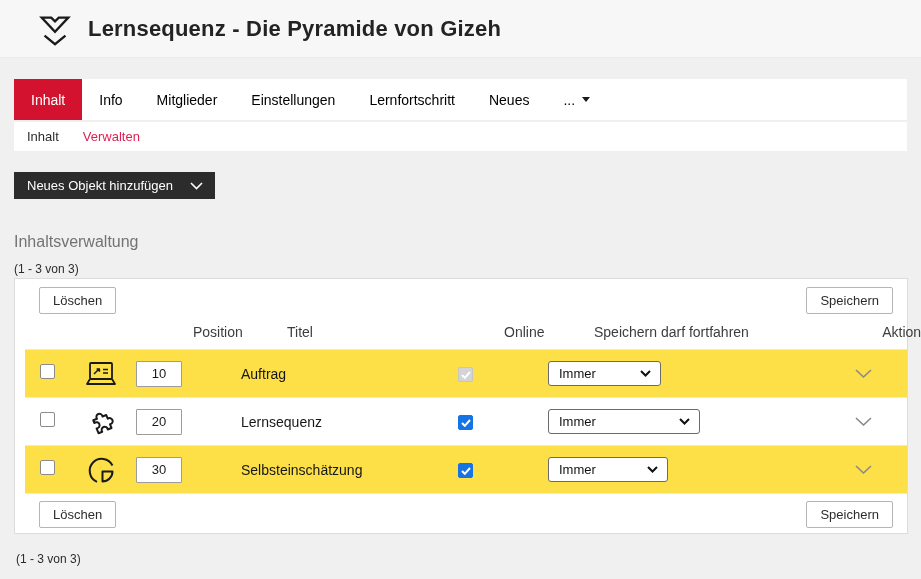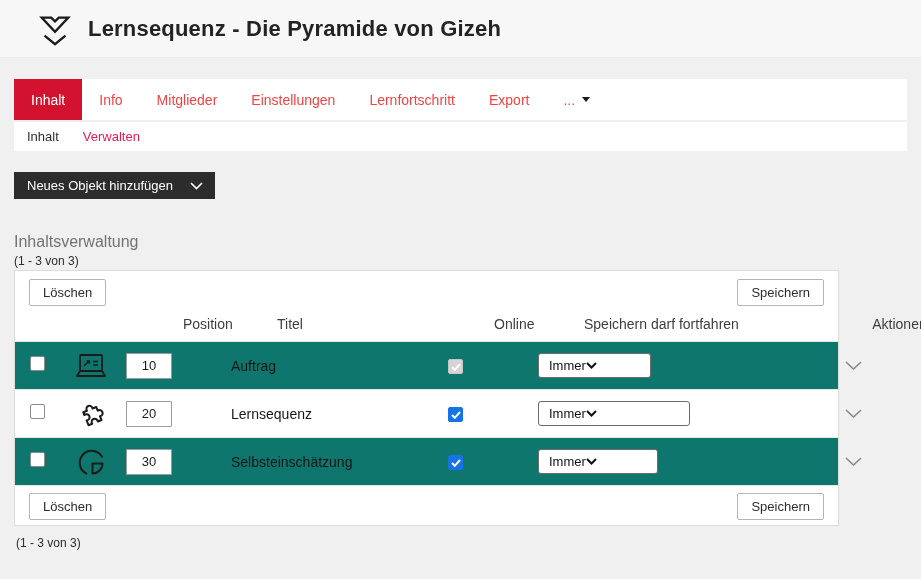--- a/index.html
+++ b/index.html
@@ -35,21 +35,21 @@
     width: 893px;
     height: 41px;
     display: flex;
     align-items: stretch;
   }
   .tab {
     display: flex;
     align-items: center;
     padding: 0 17px;
     font-size: 14px;
-    color: #ef4444;
+    color: #000000;
     cursor: pointer;
     white-space: nowrap;
   }
   .tab.active {
     background: #d2122e;
     color: #ffffff;
   }
   .tab .caret {
     width: 0; height: 0;
     border-left: 4px solid transparent;
@@ -89,28 +89,29 @@
     display: inline-flex;
     align-items: center;
     gap: 17px;
     cursor: pointer;
   }
   .btn-dark svg { display: block; }
 
   
   .section-head { padding: 34px 14px 0 14px; }
   .section-title { font-size: 16px; color: #737373; font-weight: 400; }
-  .range-info { font-size: 12px; color: #2c2c2c; margin-top: 3px; }
+  .range-info { font-size: 12px; color: #2c2c2c; margin-top: 11px; }
 
   
   .table-box {
     margin: 2px 13px 0 14px;
-    width: 825px;
+    width: 894px;
     background: #ffffff;
     border: 1px solid #dcdcdc;
+    padding-left: 10px;
   }
   .table-toolbar {
     display: flex;
     justify-content: space-between;
     align-items: center;
     padding: 8px 14px 6px 14px;
     height: 40px;
   }
   .btn-light {
     background: #ffffff;
@@ -130,21 +131,21 @@
   }
   .thead { height: 30px; padding-bottom: 4px; margin-left: 46px; }
   .thead .th {
     font-size: 14px;
     color: #3d3d3d;
   }
   .th-position { padding-left: 14px; }
   .th-actions { text-align: center; }
 
   .trow { height: 48px; border-top: 1px solid #e8e8e8; }
-  .trow.shade { background: #0f766e; }
+  .trow.shade { background: #fde047; }
 
   .cell-check { padding-left: 15px; }
   .checkbox {
     width: 15px; height: 15px;
     border: 1px solid #8b8b8b;
     border-radius: 2px;
     background: #ffffff;
     display: inline-flex;
     align-items: center;
     justify-content: center;
@@ -171,21 +172,21 @@
 
   .cell-title { font-size: 14px; color: #161616; }
 
   .select {
     height: 25px;
     background: #ffffff;
     border: 1.5px solid #6b6b6b;
     border-radius: 3px;
     display: inline-flex;
     align-items: center;
-    justify-content: flex-start;
+    justify-content: space-between;
     padding: 0 9px 0 10px;
     font-size: 13px;
     color: #111111;
     cursor: pointer;
   }
   .select svg { display: block; }
   .w1 { width: 113px; }
   .w2 { width: 152px; }
   .w3 { width: 120px; }
 
@@ -209,21 +210,21 @@
   <h1 class="page-title">Lernsequenz - Die Pyramide von Gizeh</h1>
 </div>
 
 <div class="tabbar-wrap">
   <nav class="tabbar">
     <div class="tab active">Inhalt</div>
     <div class="tab">Info</div>
     <div class="tab">Mitglieder</div>
     <div class="tab">Einstellungen</div>
     <div class="tab">Lernfortschritt</div>
-    <div class="tab">Export</div>
+    <div class="tab">Neues</div>
     <div class="tab">
       <span>...</span>
       <span class="caret"></span>
     </div>
   </nav>
 </div>
 
 <div class="subtabbar-wrap">
   <nav class="subtabbar">
     <span class="subtab">Inhalt</span>

